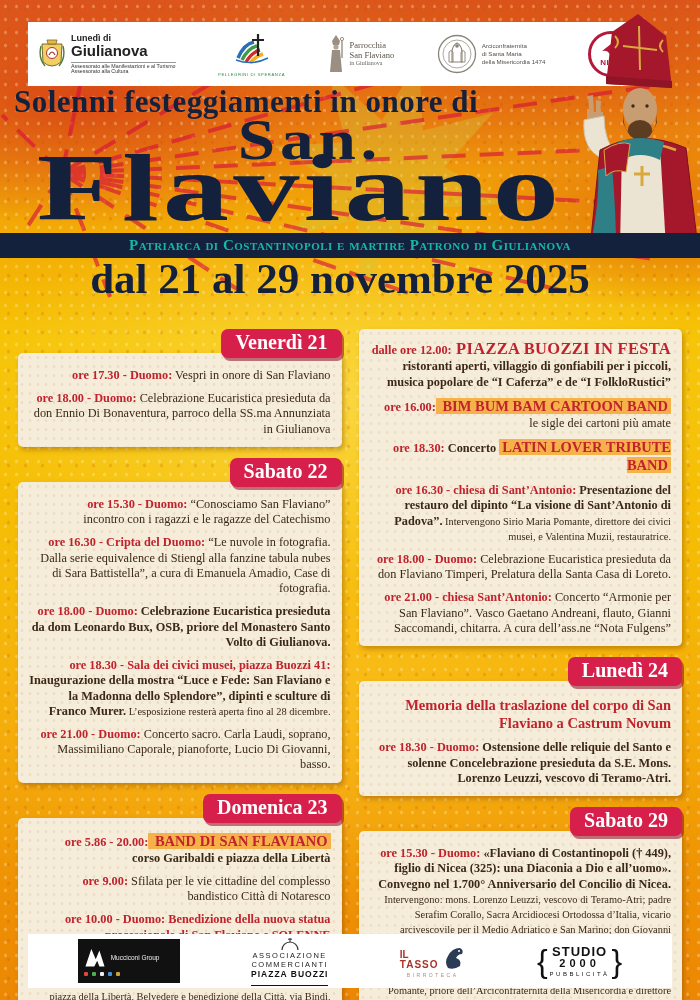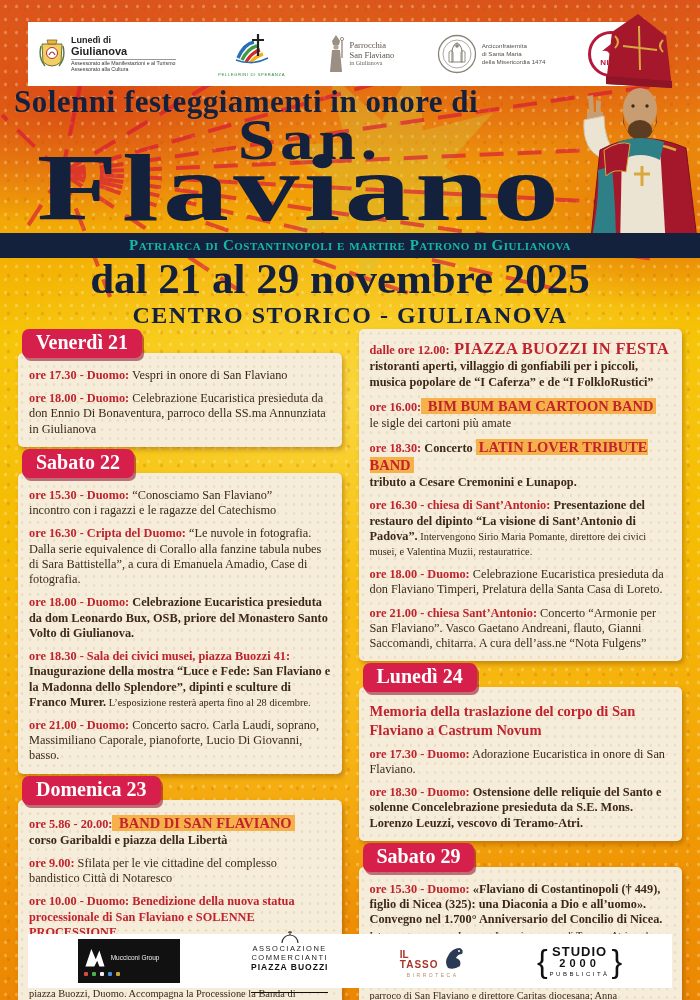--- a/index.html
+++ b/index.html
@@ -15,21 +15,21 @@
   .poster::before{content:"";position:absolute;inset:0;z-index:0;pointer-events:none;
     background-image:radial-gradient(rgba(255,245,200,.30) 1px,transparent 2px),
                      radial-gradient(rgba(196,78,0,.22) 1px,transparent 2.2px);
     background-size:11px 13px,17px 19px;}
   
   .header-bar{position:absolute;top:22px;left:28px;width:616px;height:64px;background:#fff;z-index:2;
     display:flex;align-items:center;justify-content:space-between;padding:5px 10px;box-sizing:border-box;gap:6px;}
   .logo{display:flex;align-items:center;gap:5px;}
   .lg-txt{display:flex;flex-direction:column;line-height:1.12;}
   .comune-t1{font-size:9px;font-weight:700;color:#222;font-family:"Liberation Sans",sans-serif;}
-  .comune-t2{font-size:11px;font-weight:700;color:#222;font-family:"Liberation Sans",sans-serif;}
+  .comune-t2{font-size:15px;font-weight:700;color:#222;font-family:"Liberation Sans",sans-serif;}
   .comune-sub{font-size:5.3px;color:#333;font-family:"Liberation Sans",sans-serif;border-top:1px solid #999;margin-top:2px;padding-top:1px;}
   .comune-sub2{font-size:5.3px;color:#333;font-family:"Liberation Sans",sans-serif;}
   .giub{display:flex;flex-direction:column;align-items:center;}
   .giub-cap{font-size:4.2px;color:#2f8e44;letter-spacing:.6px;font-family:"Liberation Sans",sans-serif;margin-top:1px;}
   .parr-t{font-size:8.5px;color:#5a5248;}
   .parr-t3{font-size:6px;color:#6a6258;}
   .arci-t{font-size:6.2px;color:#55504a;font-family:"Liberation Sans",sans-serif;line-height:1.25;}
   .niac{position:relative;width:46px;height:46px;border-radius:50%;border:3px solid #b5183b;background:#fff;
     display:flex;flex-direction:column;align-items:center;justify-content:center;box-sizing:border-box;}
   .niac-inner{font-size:8px;font-weight:700;color:#b5183b;font-family:"Liberation Sans",sans-serif;letter-spacing:.5px;}
@@ -42,21 +42,21 @@
   .art{position:absolute;z-index:1;pointer-events:none;}
   .statue{position:absolute;top:10px;right:0;width:140px;height:238px;z-index:3;pointer-events:none;}
   .banner{position:absolute;top:233px;left:0;width:700px;height:25px;background:#14213d;z-index:4;
     display:flex;align-items:center;justify-content:center;}
   .banner span{color:#14b8a6;font-variant:small-caps;font-weight:700;font-size:15px;line-height:1;letter-spacing:.5px;}
   .dates{position:absolute;top:257px;left:0;width:680px;text-align:center;font-size:43px;font-weight:700;color:#14213d;z-index:2;line-height:1;}
   .location{position:absolute;top:302px;left:0;width:700px;text-align:center;font-size:24px;font-weight:700;color:#14213d;z-index:2;letter-spacing:1.5px;}
   
   .columns{position:absolute;top:329px;left:18px;width:664px;display:flex;gap:17px;z-index:5;}
   .col{flex:1;min-width:0;}
-  .sec{margin-bottom:2px;}
+  .sec{margin-bottom:11px;text-align:right;}
   .day-badge{display:inline-block;background:#d6204b;color:#fff;font-weight:700;font-size:20px;padding:2px 14px 4px;
     border-radius:7px;box-shadow:2px 3px 0 rgba(140,10,40,.55);position:relative;z-index:2;margin:0 0 -12px 4px;}
   .card{background-color:#f5edda;border-radius:5px;box-shadow:2px 3px 5px rgba(110,50,0,.35);padding:15px 11px 8px;
     background-image:radial-gradient(rgba(186,140,80,.15) 1px,transparent 1.7px);background-size:8px 9px;}
   .no-day .card{padding-top:10px;}
   .ev{margin:0 0 8px;font-size:12.3px;line-height:1.24;color:#3c2817;}
   .ev:last-child{margin-bottom:2px;}
   .intro{color:#c0232e;font-weight:700;font-size:14.5px;margin:0 0 8px;line-height:1.25;}
   .t-time{color:#c0232e;font-weight:700;font-family:Liberation Serif, serif;}
   .t-redbold{color:#c0232e;font-weight:700;}
@@ -69,21 +69,21 @@
   .footer-bar{position:absolute;bottom:12px;left:28px;width:644px;height:54px;background:#fff;z-index:6;
     display:flex;align-items:center;justify-content:space-around;padding:4px 14px;box-sizing:border-box;
     font-family:"Liberation Sans",sans-serif;}
   .mucci{width:102px;height:44px;background:#111;display:flex;flex-direction:column;justify-content:center;padding:3px 6px;box-sizing:border-box;}
   .mucci-row{display:flex;align-items:center;gap:5px;}
   .mucci-t{color:#eee;font-size:6.5px;}
   .mucci-strip{display:flex;gap:4px;margin-top:4px;align-items:center;}
   .dot{width:4px;height:4px;border-radius:1px;}
   .assoc{display:flex;flex-direction:column;align-items:center;line-height:1.2;}
   .assoc-t{font-size:7.5px;letter-spacing:1.5px;color:#222;}
-  .assoc-t3{font-size:8.5px;letter-spacing:1px;color:#111;font-weight:700;border-bottom:1px solid #111;padding-bottom:19px;}
+  .assoc-t3{font-size:8.5px;letter-spacing:1px;color:#111;font-weight:700;border-bottom:1px solid #111;padding-bottom:6px;}
   .tasso{display:flex;flex-direction:column;align-items:center;}
   .tasso-row{display:flex;align-items:flex-end;gap:3px;}
   .tasso-il{font-size:10px;font-weight:700;color:#a93327;line-height:1;}
   .tasso-name{font-size:10px;font-weight:700;color:#a93327;letter-spacing:1px;line-height:1;}
   .tasso-sub{font-size:5px;letter-spacing:2.5px;color:#b98a6a;margin-top:2px;}
   .studio{display:flex;align-items:center;gap:2px;color:#111;}
   .brace{font-size:32px;font-weight:400;line-height:.9;}
   .studio-mid{display:flex;flex-direction:column;align-items:center;line-height:1.05;}
   .studio-t1{font-size:13px;font-weight:700;letter-spacing:1px;}
   .studio-t2{font-size:11px;font-weight:700;letter-spacing:4px;}
@@ -201,55 +201,53 @@
     <path d="M82 156 v20 M74 164 h16" stroke="#d9a93e" stroke-width="3"></path>
   </svg>
 
   <div class="kicker">Solenni festeggiamenti in onore di</div>
   <div class="title-san">San.</div>
   <div class="title-flaviano">Flaviano</div>
   <div class="banner">
     <span>Patriarca di Costantinopoli e martire Patrono di Giulianova</span>
   </div>
   <div class="dates">dal 21 al 29 novembre 2025</div>
-  <div class="location">CENTRO STORICO - GIULIANOVA</div>
 
   <div class="columns">
     <div class="col">
         <section class="sec"><div class="day-badge">Venerdì 21</div><div class="card">
             <p class="ev"><span class="t-time">ore 17.30 - Duomo:</span><span class="t-normal"> Vespri in onore di San Flaviano</span></p>
             <p class="ev"><span class="t-time">ore 18.00 - Duomo:</span><span class="t-normal"> Celebrazione Eucaristica presieduta da don Ennio Di Bonaventura, parroco della SS.ma Annunziata in Giulianova</span></p>
           </div></section>
         <section class="sec"><div class="day-badge">Sabato 22</div><div class="card">
             <p class="ev"><span class="t-time">ore 15.30 - Duomo:</span><span class="t-normal"> “Conosciamo San Flaviano”</span><br><span class="t-normal">incontro con i ragazzi e le ragazze del Catechismo</span></p>
-            <p class="ev"><span class="t-time">ore 16.30 - Cripta del Duomo:</span><span class="t-normal"> “Le nuvole in fotografia. Dalla serie equivalence di Corallo alla fanzine tabula nubes di Sara Battistella”, a cura di Emanuela Amadio, Case di fotografia.</span></p>
+            <p class="ev"><span class="t-time">ore 16.30 - Cripta del Duomo:</span><span class="t-normal"> “Le nuvole in fotografia. Dalla serie equivalence di Stiengl alla fanzine tabula nubes di Sara Battistella”, a cura di Emanuela Amadio, Case di fotografia.</span></p>
             <p class="ev"><span class="t-time">ore 18.00 - Duomo:</span><span class="t-bold"> Celebrazione Eucaristica presieduta da dom Leonardo Bux, OSB, priore del Monastero Santo Volto di Giulianova.</span></p>
             <p class="ev"><span class="t-time">ore 18.30 - Sala dei civici musei, piazza Buozzi 41:</span><br><span class="t-bold">Inaugurazione della mostra “Luce e Fede: San Flaviano e la Madonna dello Splendore”, dipinti e sculture di Franco Murer.</span><span class="t-small"> L’esposizione resterà aperta fino al 28 dicembre.</span></p>
             <p class="ev"><span class="t-time">ore 21.00 - Duomo:</span><span class="t-normal"> Concerto sacro. Carla Laudi, soprano, Massimiliano Caporale, pianoforte, Lucio Di Giovanni, basso.</span></p>
           </div></section>
         <section class="sec"><div class="day-badge">Domenica 23</div><div class="card">
             <p class="ev"><span class="t-time">ore 5.86 - 20.00:</span><span class="t-hl"> BAND DI SAN FLAVIANO</span><br><span class="t-bold">corso Garibaldi e piazza della Libertà</span></p>
             <p class="ev"><span class="t-time">ore 9.00:</span><span class="t-normal"> Sfilata per le vie cittadine del complesso bandistico Città di Notaresco</span></p>
             <p class="ev"><span class="t-redbold">ore 10.00 - Duomo: Benedizione della nuova statua processionale di San Flaviano e SOLENNE PROCESSIONE.</span><br><span class="t-small">Percorso: corso Garibaldi, via Acquaviva, via del Campetto, via Bellini, via per Mosciano, via Fermi, via Migliarini, via Cupa, piazza Oberdan, piazza della Libertà, Belvedere e benedizione della Città, via Bindi, piazza Buozzi, Duomo. Accompagna la Processione la Banda di Notaresco</span></p>
           </div></section>
       </div>
     <div class="col">
         <section class="sec no-day">
           <div class="card">
             <p class="ev"><span class="t-time">dalle ore 12.00:</span><span class="t-redbig"> PIAZZA BUOZZI IN FESTA</span><br><span class="t-bold">ristoranti aperti, villaggio di gonfiabili per i piccoli, musica popolare de “I Caferza” e de “I FolkloRustici”</span></p>
             <p class="ev"><span class="t-time">ore 16.00:</span><span class="t-hl"> BIM BUM BAM CARTOON BAND</span><br><span class="t-normal">le sigle dei cartoni più amate</span></p>
-            <p class="ev"><span class="t-time">ore 18.30:</span><span class="t-bold"> Concerto </span><span class="t-hl">LATIN LOVER TRIBUTE BAND</span><br><span class="t-bold">tributo a Cesare Cremonini e Lunapop.</span></p>
+            <p class="ev"><span class="t-time">ore 18.30:</span><span class="t-bold"> Concerto </span><span class="t-hl">LATIN LOVER TRIBUTE BAND</span><br></p>
             <p class="ev"><span class="t-time">ore 16.30 - chiesa di Sant’Antonio:</span><span class="t-bold"> Presentazione del restauro del dipinto “La visione di Sant’Antonio di Padova”.</span><span class="t-small"> Intervengono Sirio Maria Pomante, direttore dei civici musei, e Valentina Muzii, restauratrice.</span></p>
             <p class="ev"><span class="t-time">ore 18.00 - Duomo:</span><span class="t-normal"> Celebrazione Eucaristica presieduta da don Flaviano Timperi, Prelatura della Santa Casa di Loreto.</span></p>
             <p class="ev"><span class="t-time">ore 21.00 - chiesa Sant’Antonio:</span><span class="t-normal"> Concerto “Armonie per San Flaviano”. Vasco Gaetano Andreani, flauto, Gianni Saccomandi, chitarra. A cura dell’ass.ne “Nota Fulgens”</span></p>
           </div>
         </section>
         <section class="sec"><div class="day-badge">Lunedì 24</div><div class="card">
             <p class="intro">Memoria della traslazione del corpo di San Flaviano a Castrum Novum</p>
-            <p class="ev"><span class="t-time">ore 17.30 - Duomo:</span><span class="t-normal"> Adorazione Eucaristica in onore di San Flaviano.</span></p>
             <p class="ev"><span class="t-time">ore 18.30 - Duomo:</span><span class="t-bold"> Ostensione delle reliquie del Santo e solenne Concelebrazione presieduta da S.E. Mons. Lorenzo Leuzzi, vescovo di Teramo-Atri.</span></p>
           </div></section>
         <section class="sec"><div class="day-badge">Sabato 29</div><div class="card">
             <p class="ev"><span class="t-time">ore 15.30 - Duomo:</span><span class="t-bold"> «Flaviano di Costantinopoli († 449), figlio di Nicea (325): una Diaconia a Dio e all’uomo». Convegno nel 1.700° Anniversario del Concilio di Nicea.</span><br><span class="t-small">Intervengono: mons. Lorenzo Leuzzi, vescovo di Teramo-Atri; padre Serafim Corallo, Sacra Arcidiocesi Ortodossa d’Italia, vicario arcivescovile per il Medio Adriatico e San Marino; don Giovanni Giorgio, Centro per la Teologia “Paolo VI”; don Enzo Manes, arciprete parroco di San Flaviano e direttore Caritas diocesana; Anna d’Eustacchio, vice-direttrice Caritas diocesana. Modera Sirio Maria Pomante, priore dell’Arciconfraternita della Misericordia e direttore civici musei e biblioteca.</span></p>
           </div></section>
       </div>
   </div>
 
   <div class="footer-bar">
     <div class="mucci">

